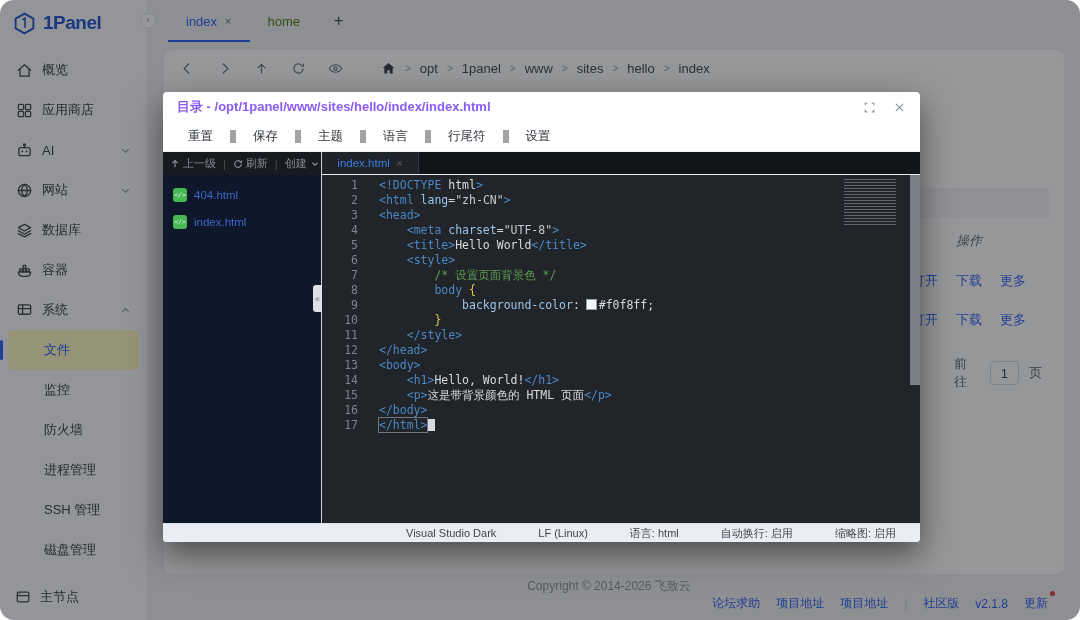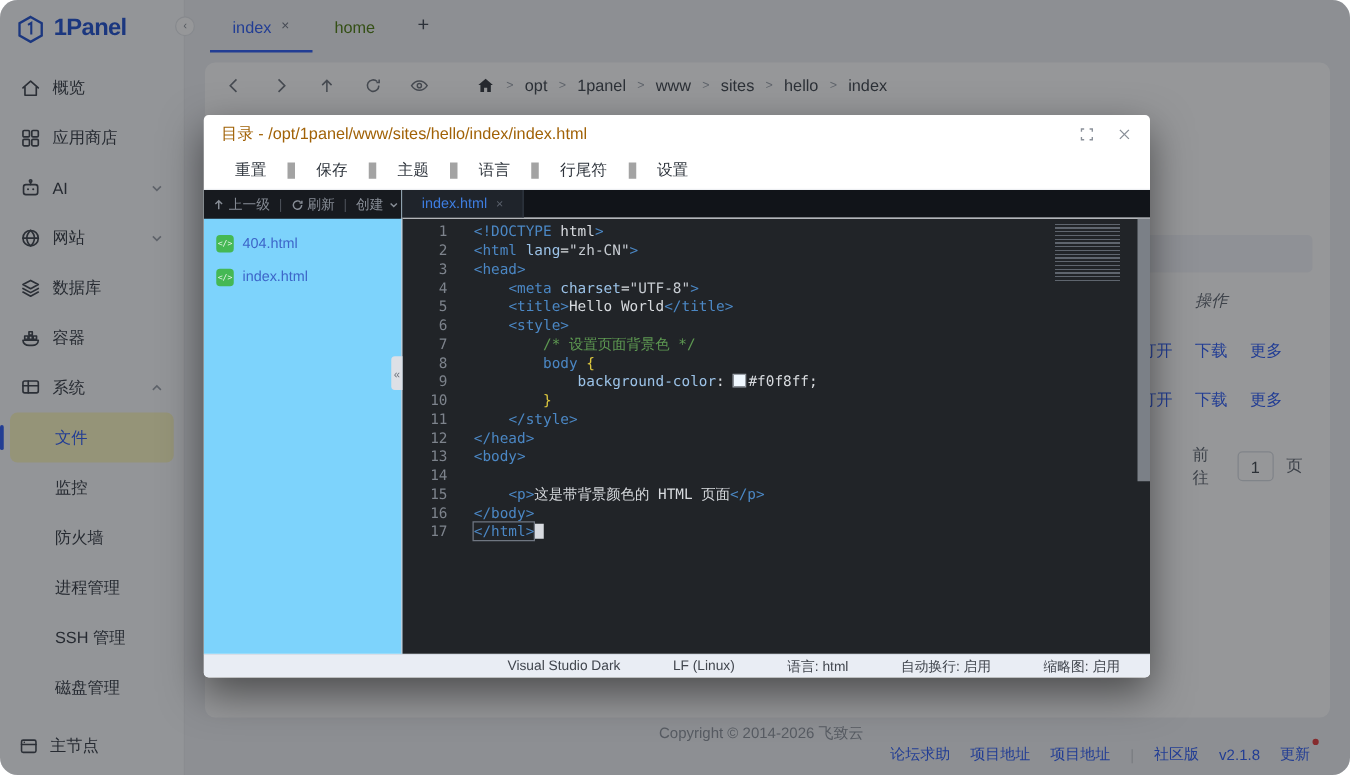--- a/index.html
+++ b/index.html
@@ -48,28 +48,28 @@
   .footer { position:absolute; left:0; right:0; bottom:0; height:42px; display:flex; align-items:center; padding:0 32px 0 22px; font-size:12px;flex-direction:column; }
   .copyright { color:#8d939c; }
   .footer-links { margin-left:auto; display:flex; align-items:center; gap:16px; color:#2d5cf6; }
   .f-sep { color:#c9cdd3; }
   .update-wrap { position:relative; }
   .update-badge { position:absolute; top:-4px; right:-7px; width:5px; height:5px; background:#e23c3c; border-radius:50%; }
 
   
   .overlay { position:absolute; inset:0; background:rgba(22,24,29,.45); z-index:5; }
   .modal { position:absolute; left:163px; top:92px; width:757px; height:450px; background:#fff; border-radius:4px; z-index:10; box-shadow:0 12px 32px rgba(0,0,0,.5); display:flex; flex-direction:column; overflow:hidden; }
-  .modal-header { height:30px; flex:none; display:flex; align-items:center; padding:0 14px; font-size:13px; font-weight:400; color:#a16207; }
+  .modal-header { height:30px; flex:none; display:flex; align-items:center; padding:0 14px; font-size:13px; font-weight:700; color:#8b5cf6; }
   .mh-icons { margin-left:auto; display:flex; gap:17px; align-items:center; color:#8a9099; }
   .mh-ico { width:13px; height:13px; }
   .modal-menu { height:30px; flex:none; display:flex; align-items:center; border-bottom:1px solid #eef0f3; padding:0 8px; }
   .mm-item { padding:0 17px; font-size:12.5px; color:#2e343c; border-right:6px solid #a3a3a3; line-height:13px; cursor:pointer; }
   .mm-item:last-child { border-right:none; }
   .modal-body { flex:1; display:flex; position:relative; min-height:0; }
-  .tree-panel { width:159px; flex:none; background:#7dd3fc; display:flex; flex-direction:column; border-right:1px solid #caced5; }
+  .tree-panel { width:159px; flex:none; background:#0f172a; display:flex; flex-direction:column; border-right:1px solid #caced5; }
   .tree-toolbar { height:23px; flex:none; background:#171a1f; display:flex; align-items:center; padding:0 7px; gap:7px; font-size:11px; color:#878d96; white-space:nowrap; overflow:hidden; }
   .tt-btn { display:flex; align-items:center; gap:3px; }
   .tt-ico { width:10px; height:10px; }
   .tt-ico svg { width:100%; height:100%; display:block; }
   .tt-sep { color:#4a4f57; }
   .tree-list { padding:13px 10px; display:flex; flex-direction:column; gap:13px; }
   .file-item { display:flex; align-items:center; gap:7px; font-size:11.5px; color:#3d66c9; cursor:pointer; }
   .file-ico { width:14px; height:14px; flex:none; background:#45b854; border-radius:3px; color:#eaf7ec; font-size:6.5px; display:flex; align-items:center; justify-content:center; font-family:"DejaVu Sans Mono", monospace; }
   .tree-handle { position:absolute; left:150px; top:133px; width:9px; height:27px; background:#dde0e6; color:#6e747d; font-size:9px; display:flex; align-items:center; justify-content:center; border-radius:3px 0 0 3px; z-index:2; }
 
@@ -456,20 +456,21 @@
             <div class="cl">
               <span class="ln">12</span>
               <span class="lc"><span class="sg-g">&lt;/head&gt;</span></span>
             </div>
             <div class="cl">
               <span class="ln">13</span>
               <span class="lc"><span class="sg-g">&lt;body&gt;</span></span>
             </div>
             <div class="cl">
               <span class="ln">14</span>
+              <span class="lc"><span class="sg-w">    </span><span class="sg-g">&lt;h1&gt;</span><span class="sg-w">Hello, World!</span><span class="sg-g">&lt;/h1&gt;</span></span>
             </div>
             <div class="cl">
               <span class="ln">15</span>
               <span class="lc"><span class="sg-w">    </span><span class="sg-g">&lt;p&gt;</span><span class="sg-w">这是带背景颜色的 HTML 页面</span><span class="sg-g">&lt;/p&gt;</span></span>
             </div>
             <div class="cl">
               <span class="ln">16</span>
               <span class="lc"><span class="sg-g">&lt;/body&gt;</span></span>
             </div>
             <div class="cl">

